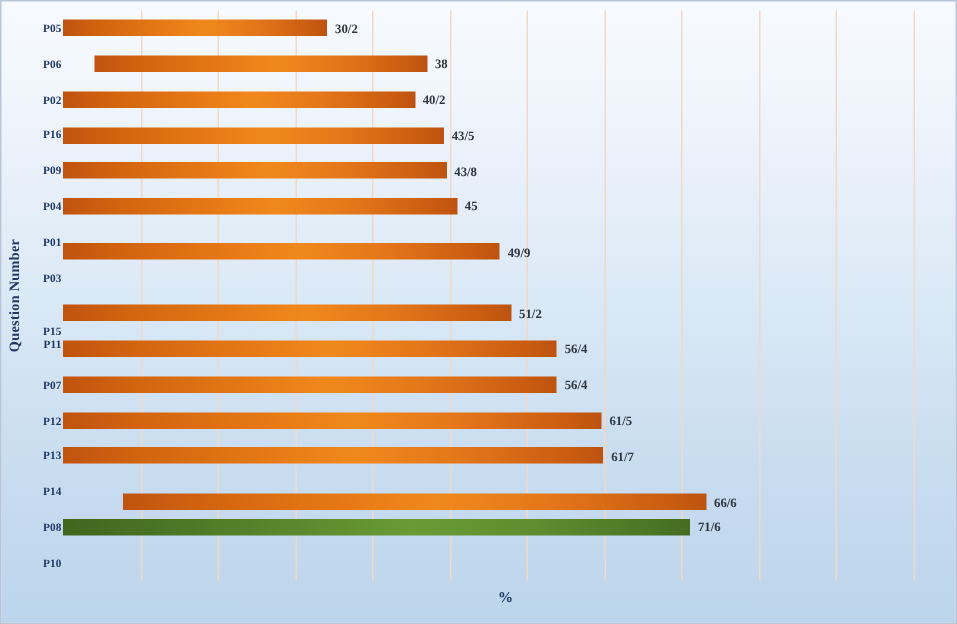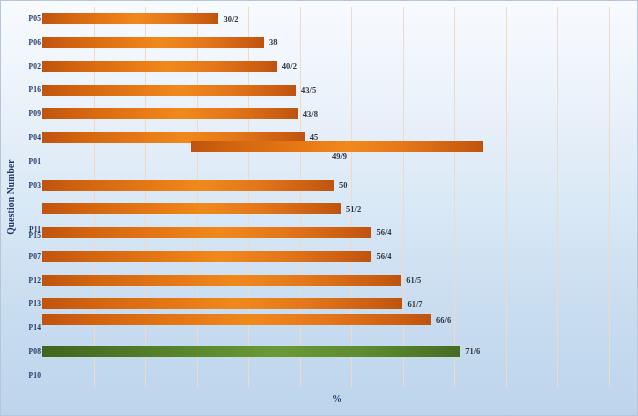--- a/index.html
+++ b/index.html
@@ -169,21 +169,21 @@
   <div id="cat-labels">
       <div class="cat-label" style="top: 0px;">P05</div>
       <div class="cat-label" style="top: 23.75px;">P06</div>
       <div class="cat-label" style="top: 47.5px;">P02</div>
       <div class="cat-label" style="top: 71px;">P16</div>
       <div class="cat-label" style="top: 95px;">P09</div>
       <div class="cat-label" style="top: 118.75px;">P04</div>
       <div class="cat-label" style="top: 142.5px;">P01</div>
       <div class="cat-label" style="top: 166.25px; font-family: Liberation Serif, serif;">P03</div>
       <div class="cat-label" style="top: 190px; margin-top: 21px;">P11</div>
-      <div class="cat-label" style="top: 217px;">P15</div>
+      <div class="cat-label" style="top: 202px;">P15</div>
       <div class="cat-label" style="top: 237.5px;">P07</div>
       <div class="cat-label" style="top: 261.25px;">P12</div>
       <div class="cat-label" style="top: 285px;">P13</div>
       <div class="cat-label" style="top: 308.75px;">P14</div>
       <div class="cat-label" style="top: 332.5px;">P08</div>
       <div class="cat-label" style="top: 356.25px;">P10</div>
     </div>
 
   <div id="plot-area">
     <div id="gridlines">
@@ -197,47 +197,43 @@
         <div class="gridline" style="left: 412.227px;"></div>
         <div class="gridline" style="left: 463.755px;"></div>
         <div class="gridline" style="left: 515.284px;"></div>
         <div class="gridline" style="left: 566.812px;"></div>
       </div>
     <div id="rows">
         <div class="row" style="top: 0px;">
           <div class="bar orange" style="width: 176.416px;"></div>
           <div class="bar-value">30/2</div>
         </div>
-        <div class="row" style="top: 23.75px;">
+        <div class="row" style="top: 23.75px; margin-left: 21px;">
           <div class="bar orange" style="width: 221.98px;"></div>
           <div class="bar-value">38</div>
         </div>
         <div class="row" style="top: 47.5px;">
           <div class="bar orange" style="width: 234.832px;"></div>
           <div class="bar-value">40/2</div>
         </div>
         <div class="row" style="top: 71.25px;">
           <div class="bar orange" style="width: 254.109px;"></div>
           <div class="bar-value">43/5</div>
         </div>
         <div class="row" style="top: 95px;">
           <div class="bar orange" style="width: 255.861px;"></div>
           <div class="bar-value">43/8</div>
         </div>
         <div class="row" style="top: 118.75px;">
           <div class="bar orange" style="width: 262.871px;"></div>
           <div class="bar-value">45</div>
         </div>
-        <div class="row" style="top: 134px; flex-direction: column;">
+        <div class="row" style="top: 149px;">
           <div class="bar orange" style="width: 291.495px;"></div>
           <div class="bar-value">49/9</div>
-        </div>
-        <div class="row" style="top: 166.25px;">
-          <div class="bar orange" style="width: 292.079px;"></div>
-          <div class="bar-value">50</div>
         </div>
         <div class="row" style="top: 190px;">
           <div class="bar orange" style="width: 299.089px;"></div>
           <div class="bar-value">51/2</div>
         </div>
         <div class="row" style="top: 213.75px;">
           <div class="bar orange" style="width: 329.465px;"></div>
           <div class="bar-value">56/4</div>
         </div>
         <div class="row" style="top: 237.5px;">
@@ -245,21 +241,21 @@
           <div class="bar-value">56/4</div>
         </div>
         <div class="row" style="top: 261.25px;">
           <div class="bar orange" style="width: 359.257px;"></div>
           <div class="bar-value">61/5</div>
         </div>
         <div class="row" style="top: 285px;">
           <div class="bar orange" style="width: 360.426px;"></div>
           <div class="bar-value">61/7</div>
         </div>
-        <div class="row" style="top: 301px;">
+        <div class="row" style="top: 316px; margin-left: 40px;">
           <div class="bar orange" style="width: 389.05px;"></div>
           <div class="bar-value">66/6</div>
         </div>
         <div class="row" style="top: 332.5px;">
           <div class="bar green" style="width: 418.257px;"></div>
           <div class="bar-value">71/6</div>
         </div>
       </div>
   </div>
 

